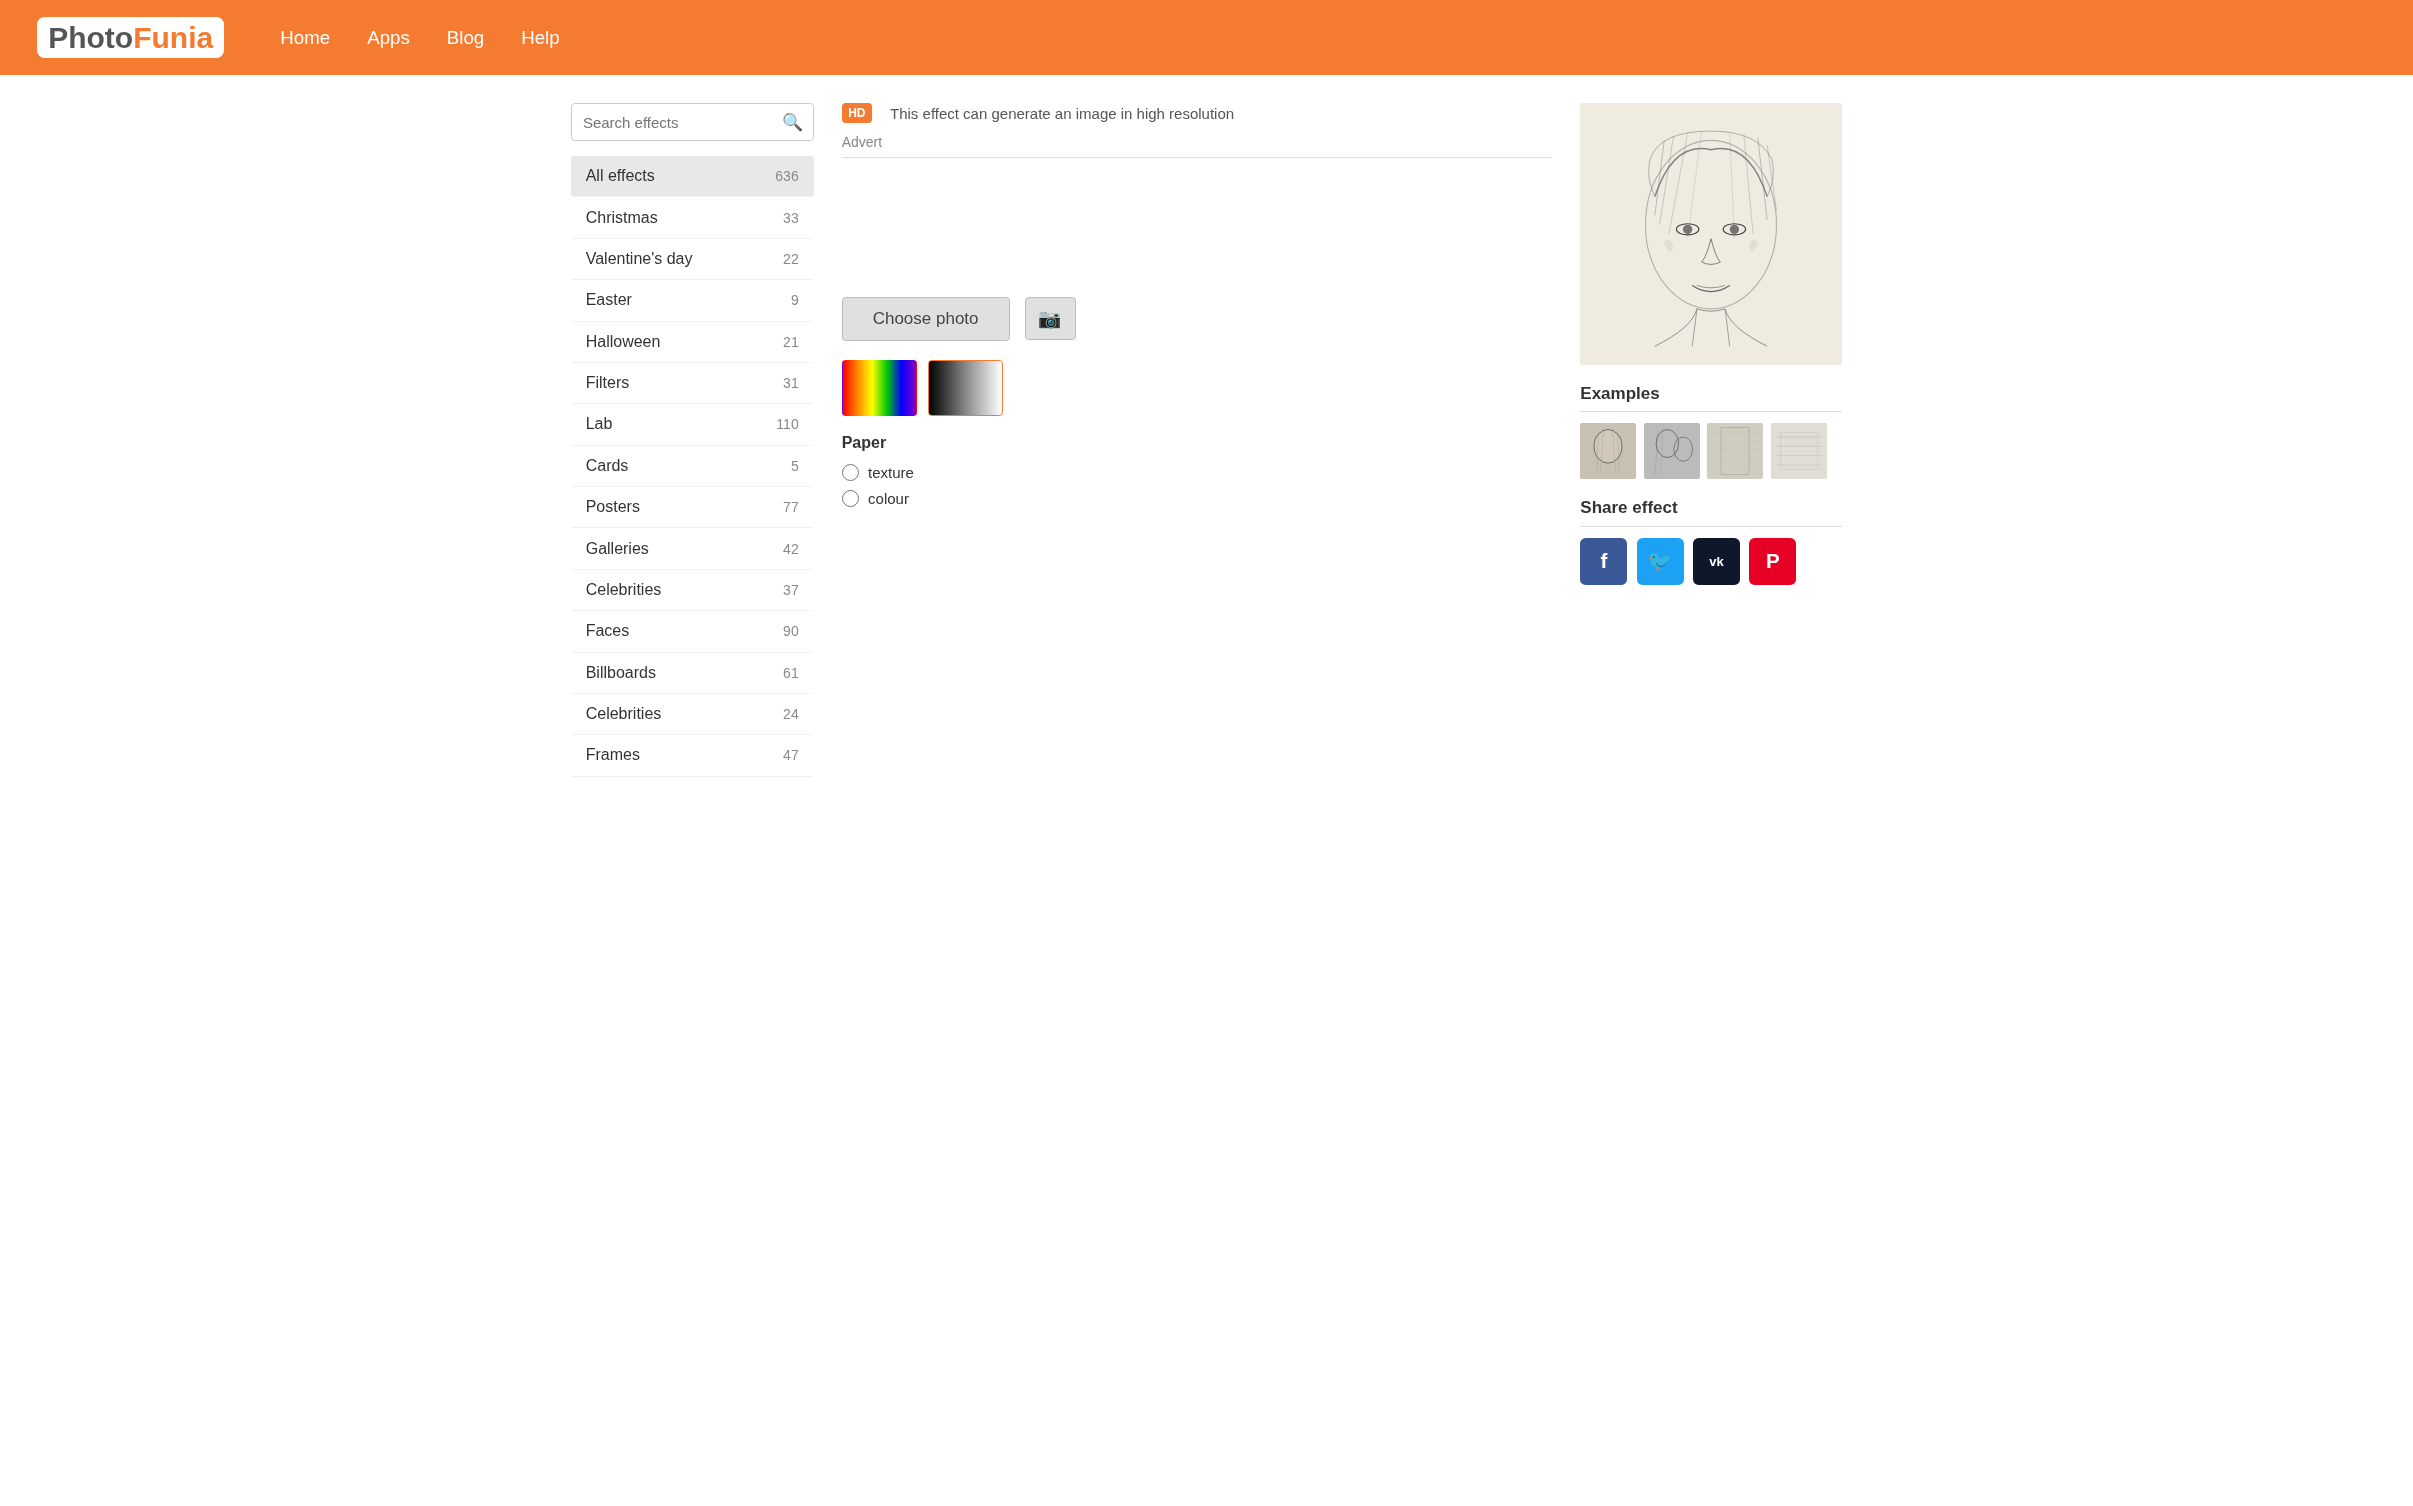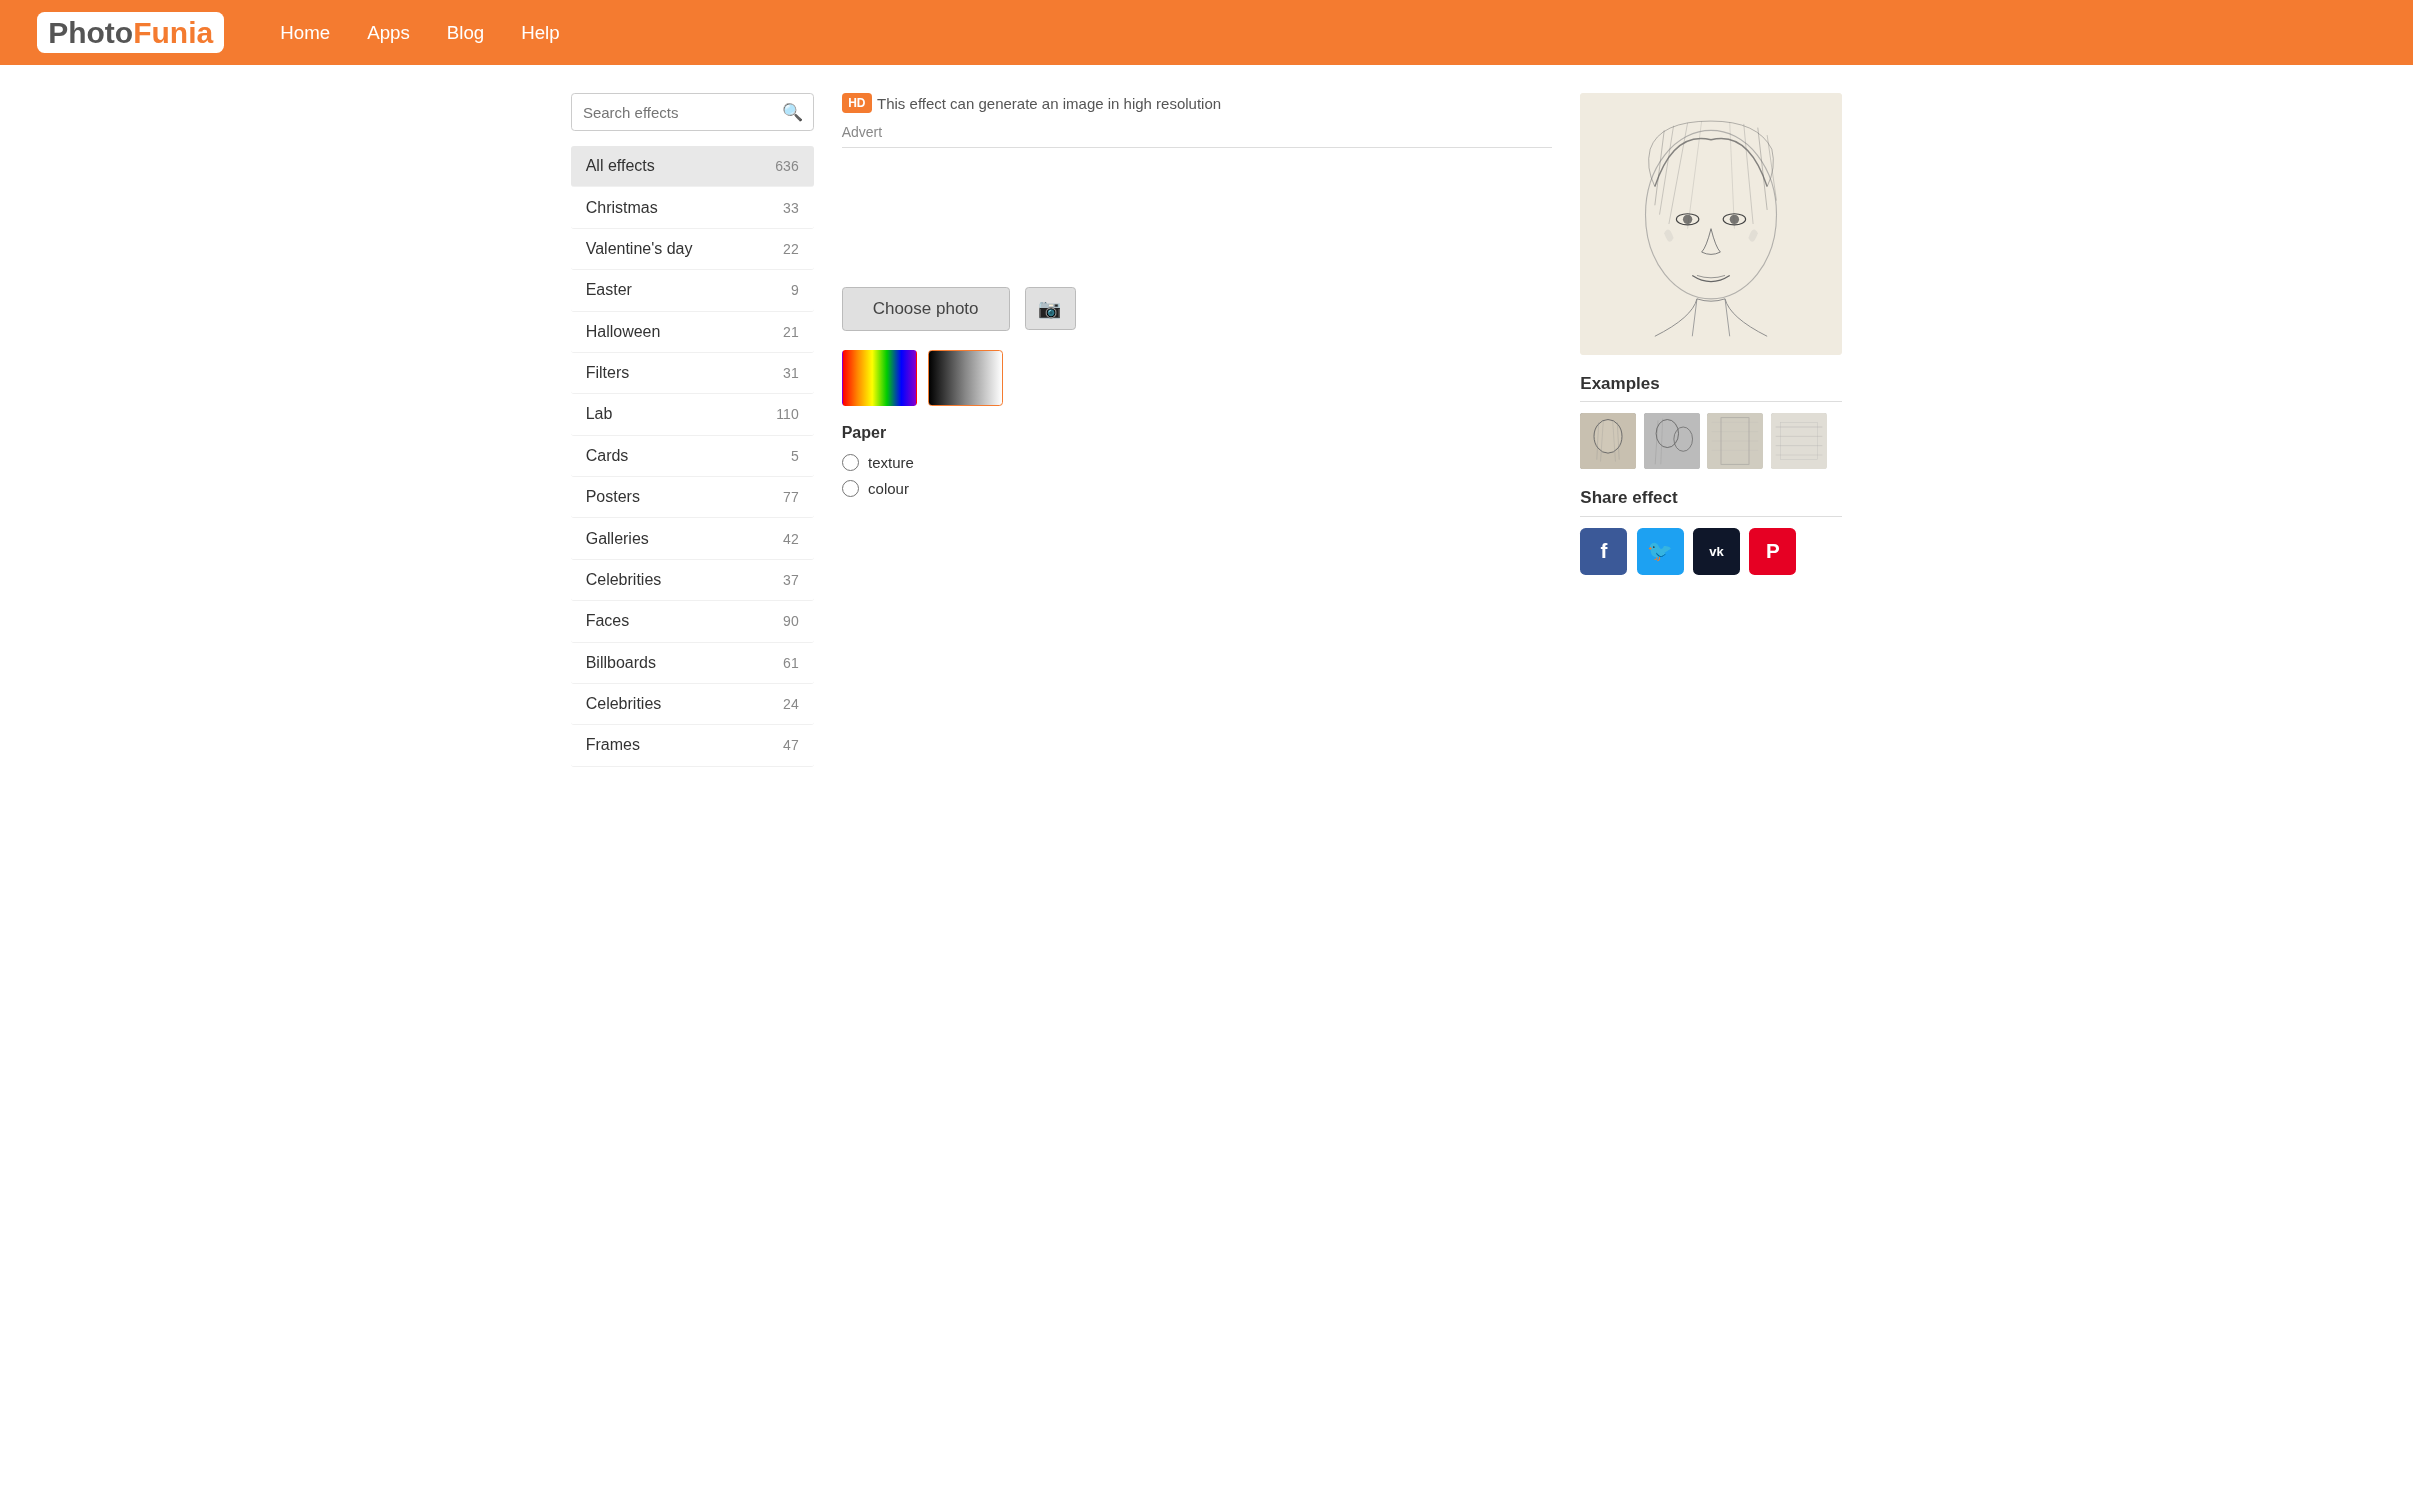--- a/index.html
+++ b/index.html
@@ -4,21 +4,21 @@
   <style>
     * { box-sizing: border-box; margin: 0; padding: 0; }
     body { font-family: Arial, sans-serif; background: #fff; color: #333; }
 
     
     .header {
       background: #f47b30;
       display: flex;
       align-items: center;
       padding: 0 37px;
-      height: 65px;
+      height: 75px;
     }
     .logo {
       font-size: 30px;
       font-weight: bold;
       margin-right: 56px;
     }
     .logo-bg {
       background: #fff;
       border-radius: 7.5px;
       padding: 3.7px 11.2px;
@@ -85,21 +85,21 @@
     }
     .effect-title {
       font-size: 28px;
       font-weight: bold;
       color: #333;
       margin-bottom: 15px;
     }
     .hd-badge {
       display: inline-flex;
       align-items: center;
-      gap: 5px;
+      gap: 18px;
       margin-bottom: 11.2px;
     }
     .hd-tag {
       background: #f47b30;
       color: #fff;
       font-size: 12px;
       font-weight: bold;
       padding: 2.8px 6.5px;
       border-radius: 3.7px;
     }

